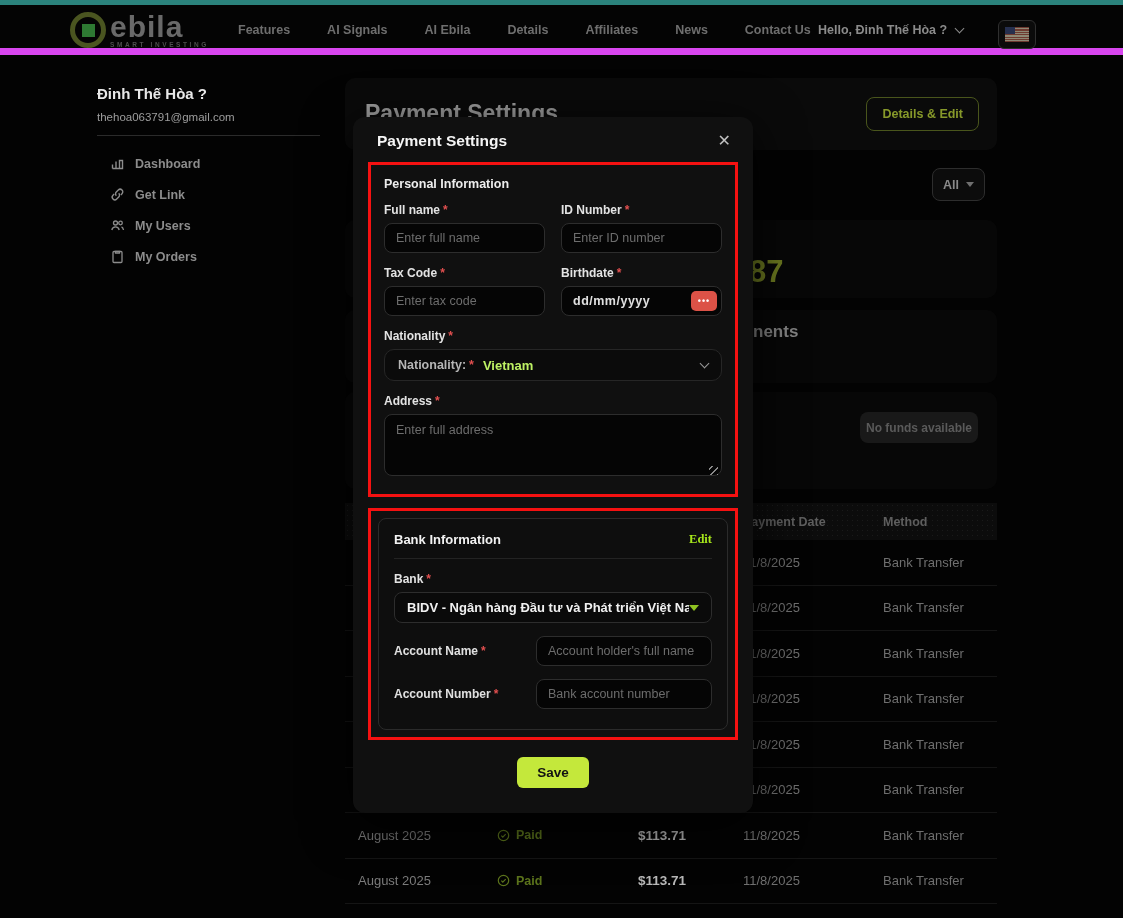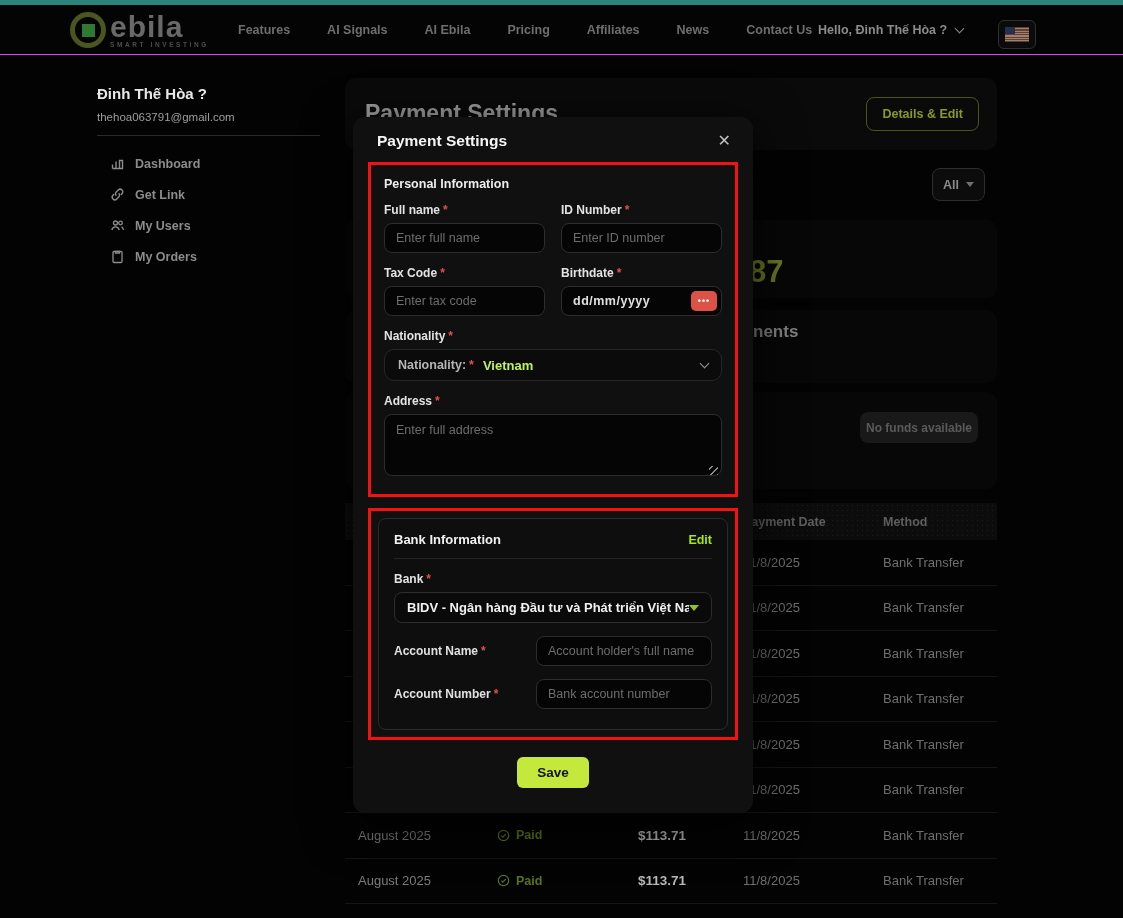--- a/index.html
+++ b/index.html
@@ -2,21 +2,21 @@
 <html><head>
 <meta charset="utf-8">
 <style>
   * { margin:0; padding:0; box-sizing:border-box; }
   html,body { background:#000; }
   body { font-family:"Liberation Sans", sans-serif; }
   .screen { position:relative; width:1123px; height:918px; background:#030303; overflow:hidden; margin:0 auto; }
 
   
   .accent-bar { position:absolute; left:0; top:0; width:1123px; height:5px; }
-  .nav { position:absolute; left:0; top:5px; width:1123px; height:50px; background:#040404; border-bottom:1px solid #d946ef; }
+  .nav { position:absolute; left:0; top:5px; width:1123px; height:50px; background:#040404; border-bottom:7px solid #d946ef; }
   .brand { position:absolute; left:70px; top:7px; display:flex; align-items:center; }
   .brand-mark { width:36px; height:36px; border:5px solid #4a5520; border-radius:50%; position:relative; }
   .brand-mark::after { content:""; position:absolute; left:7px; top:7px; width:13px; height:13px; background:#2e7a33; }
   .brand-text { margin-left:4px; }
   .brand-name { font-size:30px; font-weight:bold; color:#696969; letter-spacing:1px; line-height:28px; }
   .brand-tagline { font-size:6.5px; letter-spacing:2.6px; color:#4e4e4e; font-weight:bold; }
   .nav-items { position:absolute; left:238px; top:0; height:50px; display:flex; align-items:center; gap:37px; list-style:none; }
   .nav-items li { font-size:12.5px; font-weight:bold; color:#6e6e6e; cursor:pointer; white-space:nowrap; }
   .nav-greeting { position:absolute; left:818px; top:0; height:50px; display:flex; align-items:center; gap:9px; color:#8b8b8b; font-size:12.5px; font-weight:bold; }
   .chev { width:7px; height:7px; border-right:1.5px solid #8b8b8b; border-bottom:1.5px solid #8b8b8b; transform:rotate(45deg); margin-top:-4px; }
@@ -79,21 +79,21 @@
   .sel-value { color:#bef264; font-size:13px; font-weight:bold; margin-left:9px; }
   .sel-chev { margin-left:auto; width:7px; height:7px; border-right:1.5px solid #9a9a9a; border-bottom:1.5px solid #9a9a9a; transform:rotate(45deg); margin-top:-4px; }
   .textarea { width:100%; height:62px; background:#050505; border:1px solid #2d2d2d; border-radius:8px; color:#e0e0e0; font-size:12.5px; padding:8px 11px; font-family:inherit; resize:none; position:relative; }
   .textarea::placeholder { color:#6d6d6d; }
   .ta-wrap { position:relative; }
   .ta-handle { position:absolute; right:4px; bottom:5px; width:9px; height:9px; background:repeating-linear-gradient(135deg, transparent 0 2px, #8a8a8a 2px 3px, transparent 3px 5px); pointer-events:none; }
   .bank-red { margin:11px 15px 0 15px; padding:7px; }
   .bank-card { border:1px solid #2b2b2b; border-radius:8px; background:#0e0e0e; padding:13px 15px 20px 15px; }
   .bank-head { display:flex; justify-content:space-between; align-items:center; }
   .bank-title { font-size:13px; font-weight:bold; color:#f2f2f2; }
-  .edit-link { background:none; border:none; color:#a6e61b; font-size:12.5px; font-weight:bold; cursor:pointer; font-family:Liberation Sans, sans-serif;text-align:right; }
+  .edit-link { background:none; border:none; color:#a6e61b; font-size:12.5px; font-weight:bold; cursor:pointer; font-family:Liberation Serif, serif;text-align:right; }
   .bank-divider { height:1px; background:#232323; margin:11px 0 13px 0; }
   .bank-select { height:31px; background:#0a0a0a; border:1px solid #2d2d2d; border-radius:8px; display:flex; align-items:center; padding:0 12px; cursor:pointer; }
   .bank-value { font-size:13px; font-weight:bold; color:#f0f0f0; white-space:nowrap; overflow:hidden; }
   .lime-tri { margin-left:auto; width:0; height:0; border-left:5px solid transparent; border-right:5px solid transparent; border-top:6px solid #8fc321; flex:0 0 auto; }
   .acct-row { display:flex; align-items:center; margin-top:13px; }
   .acct-label { width:142px; flex:0 0 auto; font-size:12px; font-weight:bold; color:#e0e0e0; }
   .acct-row .txt-input { flex:1; }
   .save-wrap { text-align:center; margin-top:17px; }
   .save-btn { width:72px; height:31px; background:#c4e83b; border:none; border-radius:6px; color:#121212; font-size:13.5px; font-weight:bold; cursor:pointer; font-family:inherit; }
 </style>
@@ -109,21 +109,21 @@
       <div class="brand-text">
         <div class="brand-name">ebila</div>
         <div class="brand-tagline">SMART INVESTING</div>
       </div>
     </div>
     <ul class="nav-items">
 
     <li>Features</li>
         <li>AI Signals</li>
         <li>AI Ebila</li>
-        <li>Pricing</li>
+        <li>Details</li>
         <li>Affiliates</li>
         <li>News</li>
         <li>Contact Us</li>
       </ul>
     <div class="nav-greeting">
       <span>Hello, Đinh Thế Hòa ?</span>
       <span class="chev"></span>
     </div>
     <div class="flag-btn">
       <div class="flag"></div>

